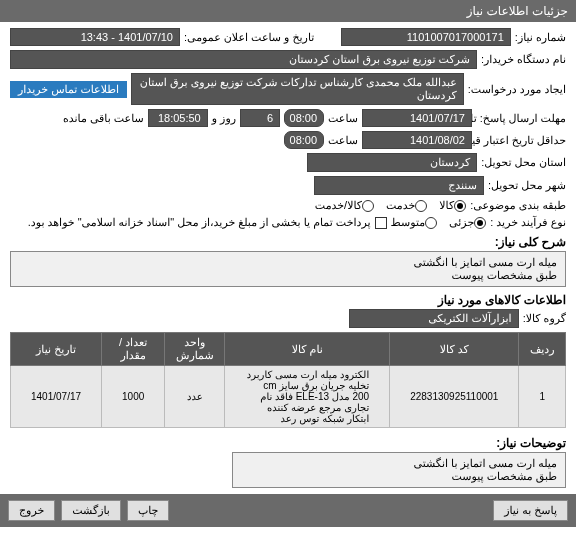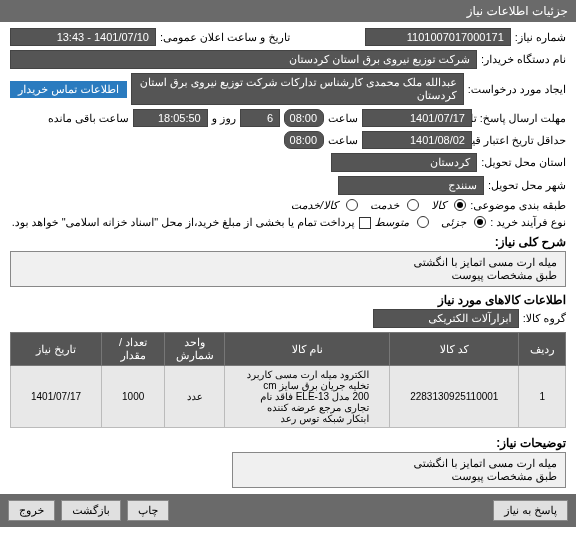--- a/index.html
+++ b/index.html
@@ -49,23 +49,22 @@
   border: none;
   cursor: pointer;
 }
 .radio-group {
   display: flex;
   gap: 12px;
   align-items: center;
 }
 .radio-item {
   display: flex;
-  align-items: flex-start;
-  gap: 8px;
-  font-style: italic;
+  align-items: center;
+  gap: 0;
 }
 .radio {
   width: 12px;
   height: 12px;
   border-radius: 50%;
   border: 1px solid #333;
   display: inline-flex;
   align-items: center;
   justify-content: center;
 }
@@ -130,21 +129,21 @@
   border: 1px solid #888;
   padding: 3px 10px;
   font-size: 11px;
   cursor: pointer;
   color: #000;
 }
 .footer-right-group { display: flex; gap: 6px; }
 .footer-left-group { display: flex; gap: 6px; }
 .fx { flex: 1; }
 .w110 { width: 110px; }
-.w170 { width: 146px; }
+.w170 { width: 170px; }
 .w60 { width: 40px; border-radius: 7px; }
 .w40 { width: 40px; }
 .wide { flex: 1; }
 </style>
 </head>
 <body>
 
 <div class="header-bar">
   <span>جزئیات اطلاعات نیاز</span>
 </div>
@@ -170,21 +169,21 @@
     <button class="contact-btn">اطلاعات تماس خریدار</button>
   </div>
 
   <div class="row">
     <span class="label" style="width:90px">مهلت ارسال پاسخ: تا تاریخ:</span>
     <span class="field w110">1401/07/17</span>
     <span class="label">ساعت</span>
     <span class="field w60">08:00</span>
     <span class="field w40">6</span>
     <span class="label">روز و</span>
-    <span class="field" style="width:75px">18:05:50</span>
+    <span class="field" style="width:60px">18:05:50</span>
     <span class="label">ساعت باقی مانده</span>
   </div>
 
   <div class="row">
     <span class="label" style="width:90px">حداقل تاریخ اعتبار قیمت: تا تاریخ:</span>
     <span class="field w110">1401/08/02</span>
     <span class="label">ساعت</span>
     <span class="field w60">08:00</span>
   </div>
 

